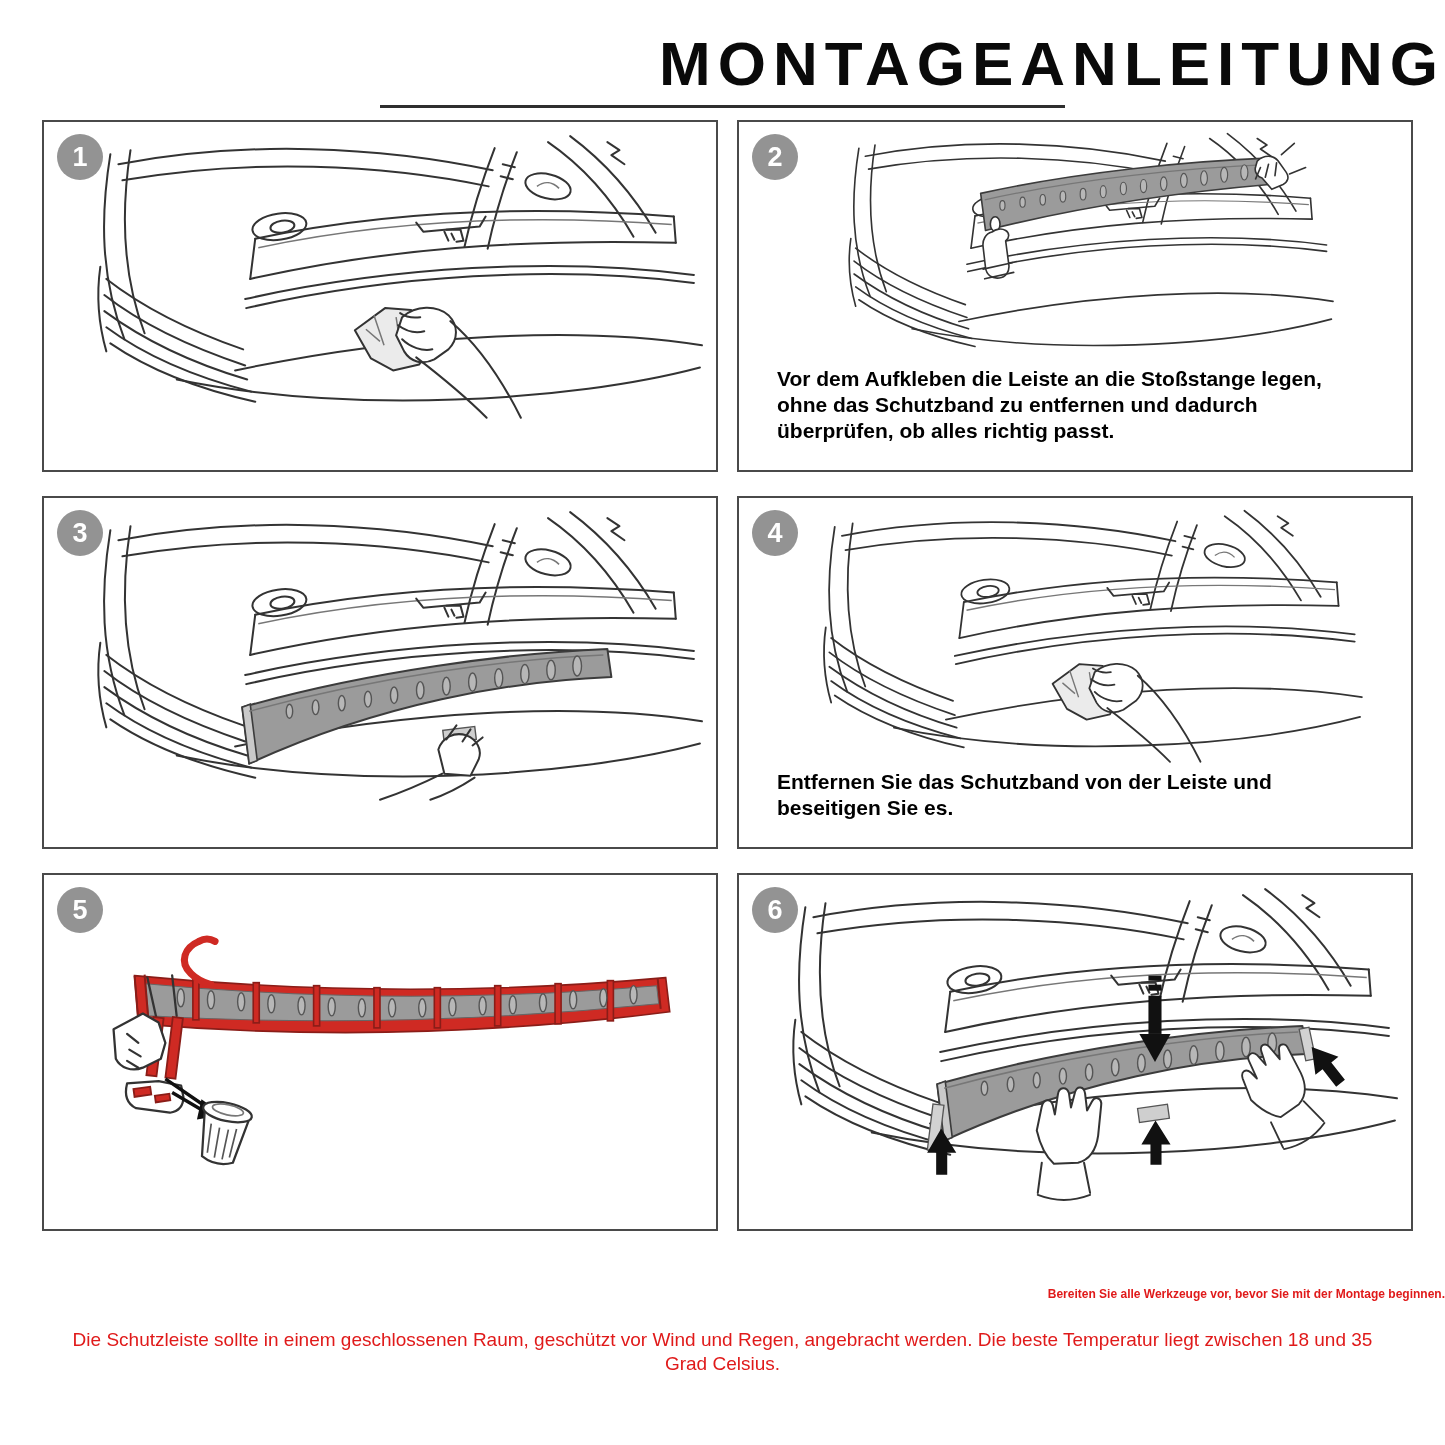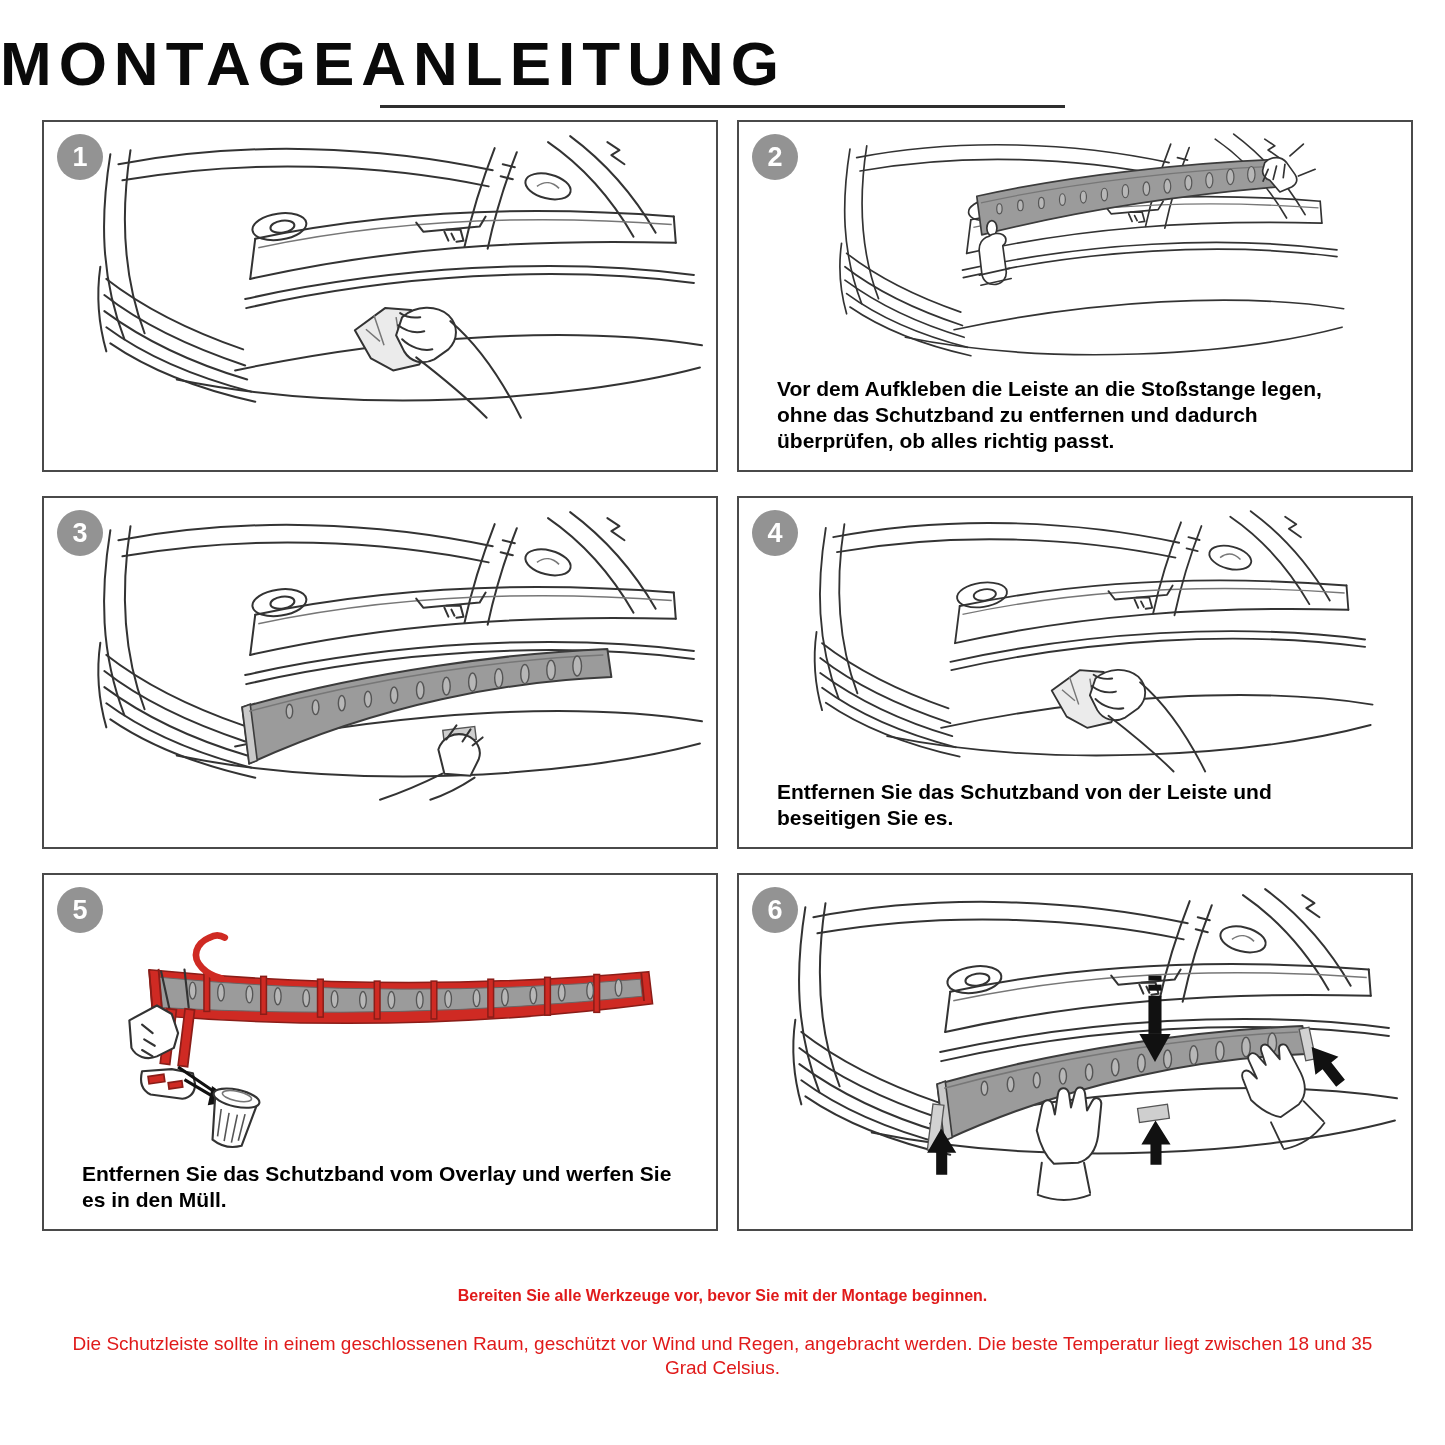--- a/index.html
+++ b/index.html
@@ -9,21 +9,21 @@
     --badge-gray:#939393;
     --line-dark:#333333;
   }
   *{margin:0;padding:0;box-sizing:border-box;}
   html,body{background:#ffffff;}
   .page{
     width:1445px;height:1445px;background:#fff;position:relative;overflow:hidden;
     font-family:"Liberation Sans","DejaVu Sans",sans-serif;color:#000;
   }
   .title{
-    text-align:left;margin-top:30px;font-size:62px;font-weight:bold;
+    text-align:right;margin-top:30px;font-size:62px;font-weight:bold;
     letter-spacing:7px;color:#0a0a0a;line-height:1.1;
   }
   .title-underline{
     width:685px;height:3px;background:#2e2e2e;margin:7px auto 0 auto;
   }
   .grid{
     margin:12px 0 0 42px;
     display:grid;
     grid-template-columns:676px 676px;
     grid-template-rows:352px 353px 358px;
@@ -34,25 +34,25 @@
     display:flex;flex-direction:column;
   }
   .badge{
     position:absolute;top:12px;left:13px;width:46px;height:46px;border-radius:50%;
     background:var(--badge-gray);color:#fff;font-weight:bold;font-size:27px;
     display:flex;align-items:center;justify-content:center;z-index:2;
   }
   .figure{flex:1 1 auto;min-height:0;padding:2px 4px 0 4px;}
   .figure svg{width:100%;height:100%;display:block;}
   .caption{
-    padding:0 38px 16px 38px;font-size:21px;font-weight:bold;line-height:1.24;color:#000;
+    padding:0 38px 26px 38px;font-size:21px;font-weight:bold;line-height:1.24;color:#000;
   }
   .footer{margin-top:56px;text-align:center;}
   .footer-line1{
-    color:var(--accent-red);font-size:16px;font-weight:bold;
+    color:var(--accent-red);font-size:12px;font-weight:bold;text-align:right;
   }
   .footer-line2{
     color:var(--accent-red);font-size:19px;font-weight:normal;
     max-width:1335px;margin:27px auto 0 auto;line-height:1.25;
   }
   
   .ln{stroke:var(--line-dark);stroke-width:2;fill:none;stroke-linecap:round;stroke-linejoin:round;}
   .thin{stroke:#777;stroke-width:1.5;fill:none;}
   .whitefill{fill:#ffffff;stroke:var(--line-dark);stroke-width:2;stroke-linejoin:round;}
   .stripfill{fill:var(--strip-gray);stroke:#3c3c3c;stroke-width:2;stroke-linejoin:round;}
@@ -262,21 +262,20 @@
             <path class="blackfill" d="M96,74 l20,14 -24,4 z"></path>
             <g transform="translate(108,80) rotate(12)">
               <path class="whitefill" d="M-8,6 L-2,46 Q12,53 26,46 L32,6 Z"></path>
               <ellipse class="whitefill" cx="12" cy="3" rx="22" ry="8"></ellipse>
               <ellipse class="thin" cx="12" cy="1" rx="14" ry="4.5"></ellipse>
               <path d="M0,16 L2,42 M8,18 L9,45 M16,18 L16,45 M23,16 L22,42" stroke="#555" stroke-width="1.5" fill="none"></path>
             </g>
           </g>
         </svg>
       </div>
-      <p class="caption">Entfernen Sie das Schutzband vom Overlay und werfen Sie es in den Müll.</p>
     </section>
 
     <section class="panel">
       <div class="badge">6</div>
       <div class="figure">
         <svg viewBox="0 0 660 300" preserveAspectRatio="xMidYMin meet">
           <use href="#car-base"></use>
           <use href="#strip-bumper"></use>
           <rect x="186" y="226" width="11" height="46" fill="#d2d2d2" stroke="#555" stroke-width="1.3" transform="rotate(7 191 249)"></rect>
           <rect x="393" y="228" width="30" height="14" fill="#cfcfcf" stroke="#555" stroke-width="1.3" transform="rotate(-8 408 235)"></rect>

